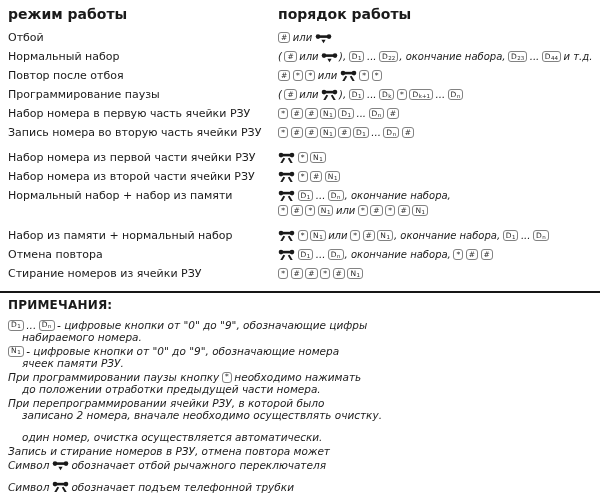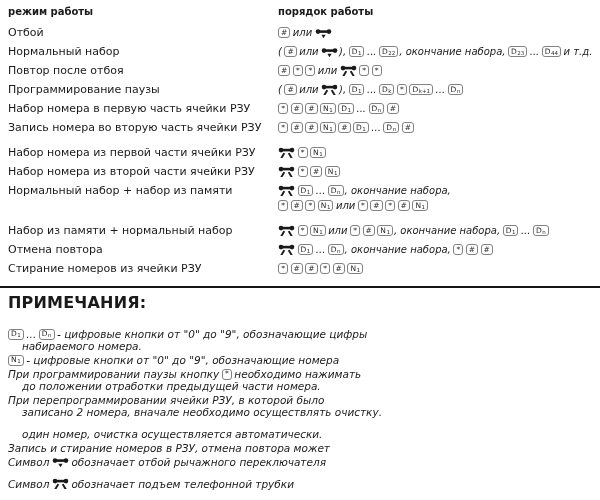--- a/index.html
+++ b/index.html
@@ -2,42 +2,42 @@
 <html><head>
 <meta charset="utf-8">
 <style>
   html,body{margin:0;padding:0;}
   body{
     width:600px;height:500px;box-sizing:border-box;
     padding:6px 6px 0 8px;overflow:hidden;
     background:#ffffff;color:#1a1a1a;
     font-family:"DejaVu Sans",sans-serif;
   }
-  .hdr{display:flex;font-weight:bold;font-size:10px;margin-bottom:9px;}
+  .hdr{display:flex;font-weight:bold;font-size:14px;margin-bottom:9px;}
   .hdr .lh{width:270px;flex:none;}
   .hdr .rh{flex:1;}
   .trow{display:flex;align-items:flex-start;margin-bottom:4px;}
   .trow.gap{margin-top:10px;}
   .tlabel{width:270px;flex:none;font-size:11px;line-height:13px;white-space:nowrap;}
   .tseq{flex:1;min-width:0;font-size:10px;}
   .seqline{display:flex;align-items:center;height:13px;white-space:nowrap;margin-bottom:2px;}
   .tok{margin-left:2.5px;}
   .tok:first-child{margin-left:0;}
   .tok.hug{margin-left:1px;}
   .txt{color:#1a1a1a;font-style:italic;}
   .key{
     display:inline-flex;align-items:center;justify-content:center;
     min-width:10px;height:11px;padding:0 2px;box-sizing:border-box;
     border:1px solid #828282;border-radius:3px;background:#fff;
     font-size:7.5px;line-height:1;color:#2a2a2a;
   }
   .key .sub{font-size:5.5px;margin-left:0.5px;transform:translateY(2px);}
   .icon{display:inline-flex;align-items:center;}
   .rule{width:600px;height:2px;background:#161616;margin:9px 0 5px -8px;}
-  .nhdr{font-size:16px;font-weight:bold;margin-bottom:16px;letter-spacing:0.2px;}
+  .nhdr{font-size:12px;font-weight:bold;margin-bottom:7px;letter-spacing:0.2px;}
   .note{margin-bottom:2px;}
   .note.gap{margin-top:10px;}
   .noteline{display:flex;align-items:center;height:12px;font-size:10.5px;white-space:nowrap;}
   .noteline.cont{padding-left:14px;}
 </style>
 </head>
 <body>
 
 <div class="hdr">
   <div class="lh">режим работы</div>
@@ -314,20 +314,23 @@
         <span class="tok txt">- цифровые кнопки от "0" до "9", обозначающие цифры</span>
       </div>
       <div class="noteline cont">
         <span class="tok txt">набираемого номера.</span>
       </div>
     </div>
     <div class="note">
       <div class="noteline">
         <span class="tok key">N<span class="sub">1</span></span>
         <span class="tok txt">- цифровые кнопки от "0" до "9", обозначающие номера</span>
+      </div>
+      <div class="noteline cont">
+        <span class="tok txt">ячеек памяти РЗУ.</span>
       </div>
     </div>
     <div class="note">
       <div class="noteline">
         <span class="tok txt">При программировании паузы кнопку</span>
         <span class="tok key">*</span>
         <span class="tok txt">необходимо нажимать</span>
       </div>
       <div class="noteline cont">
         <span class="tok txt">до положении отработки предыдущей части номера.</span>

